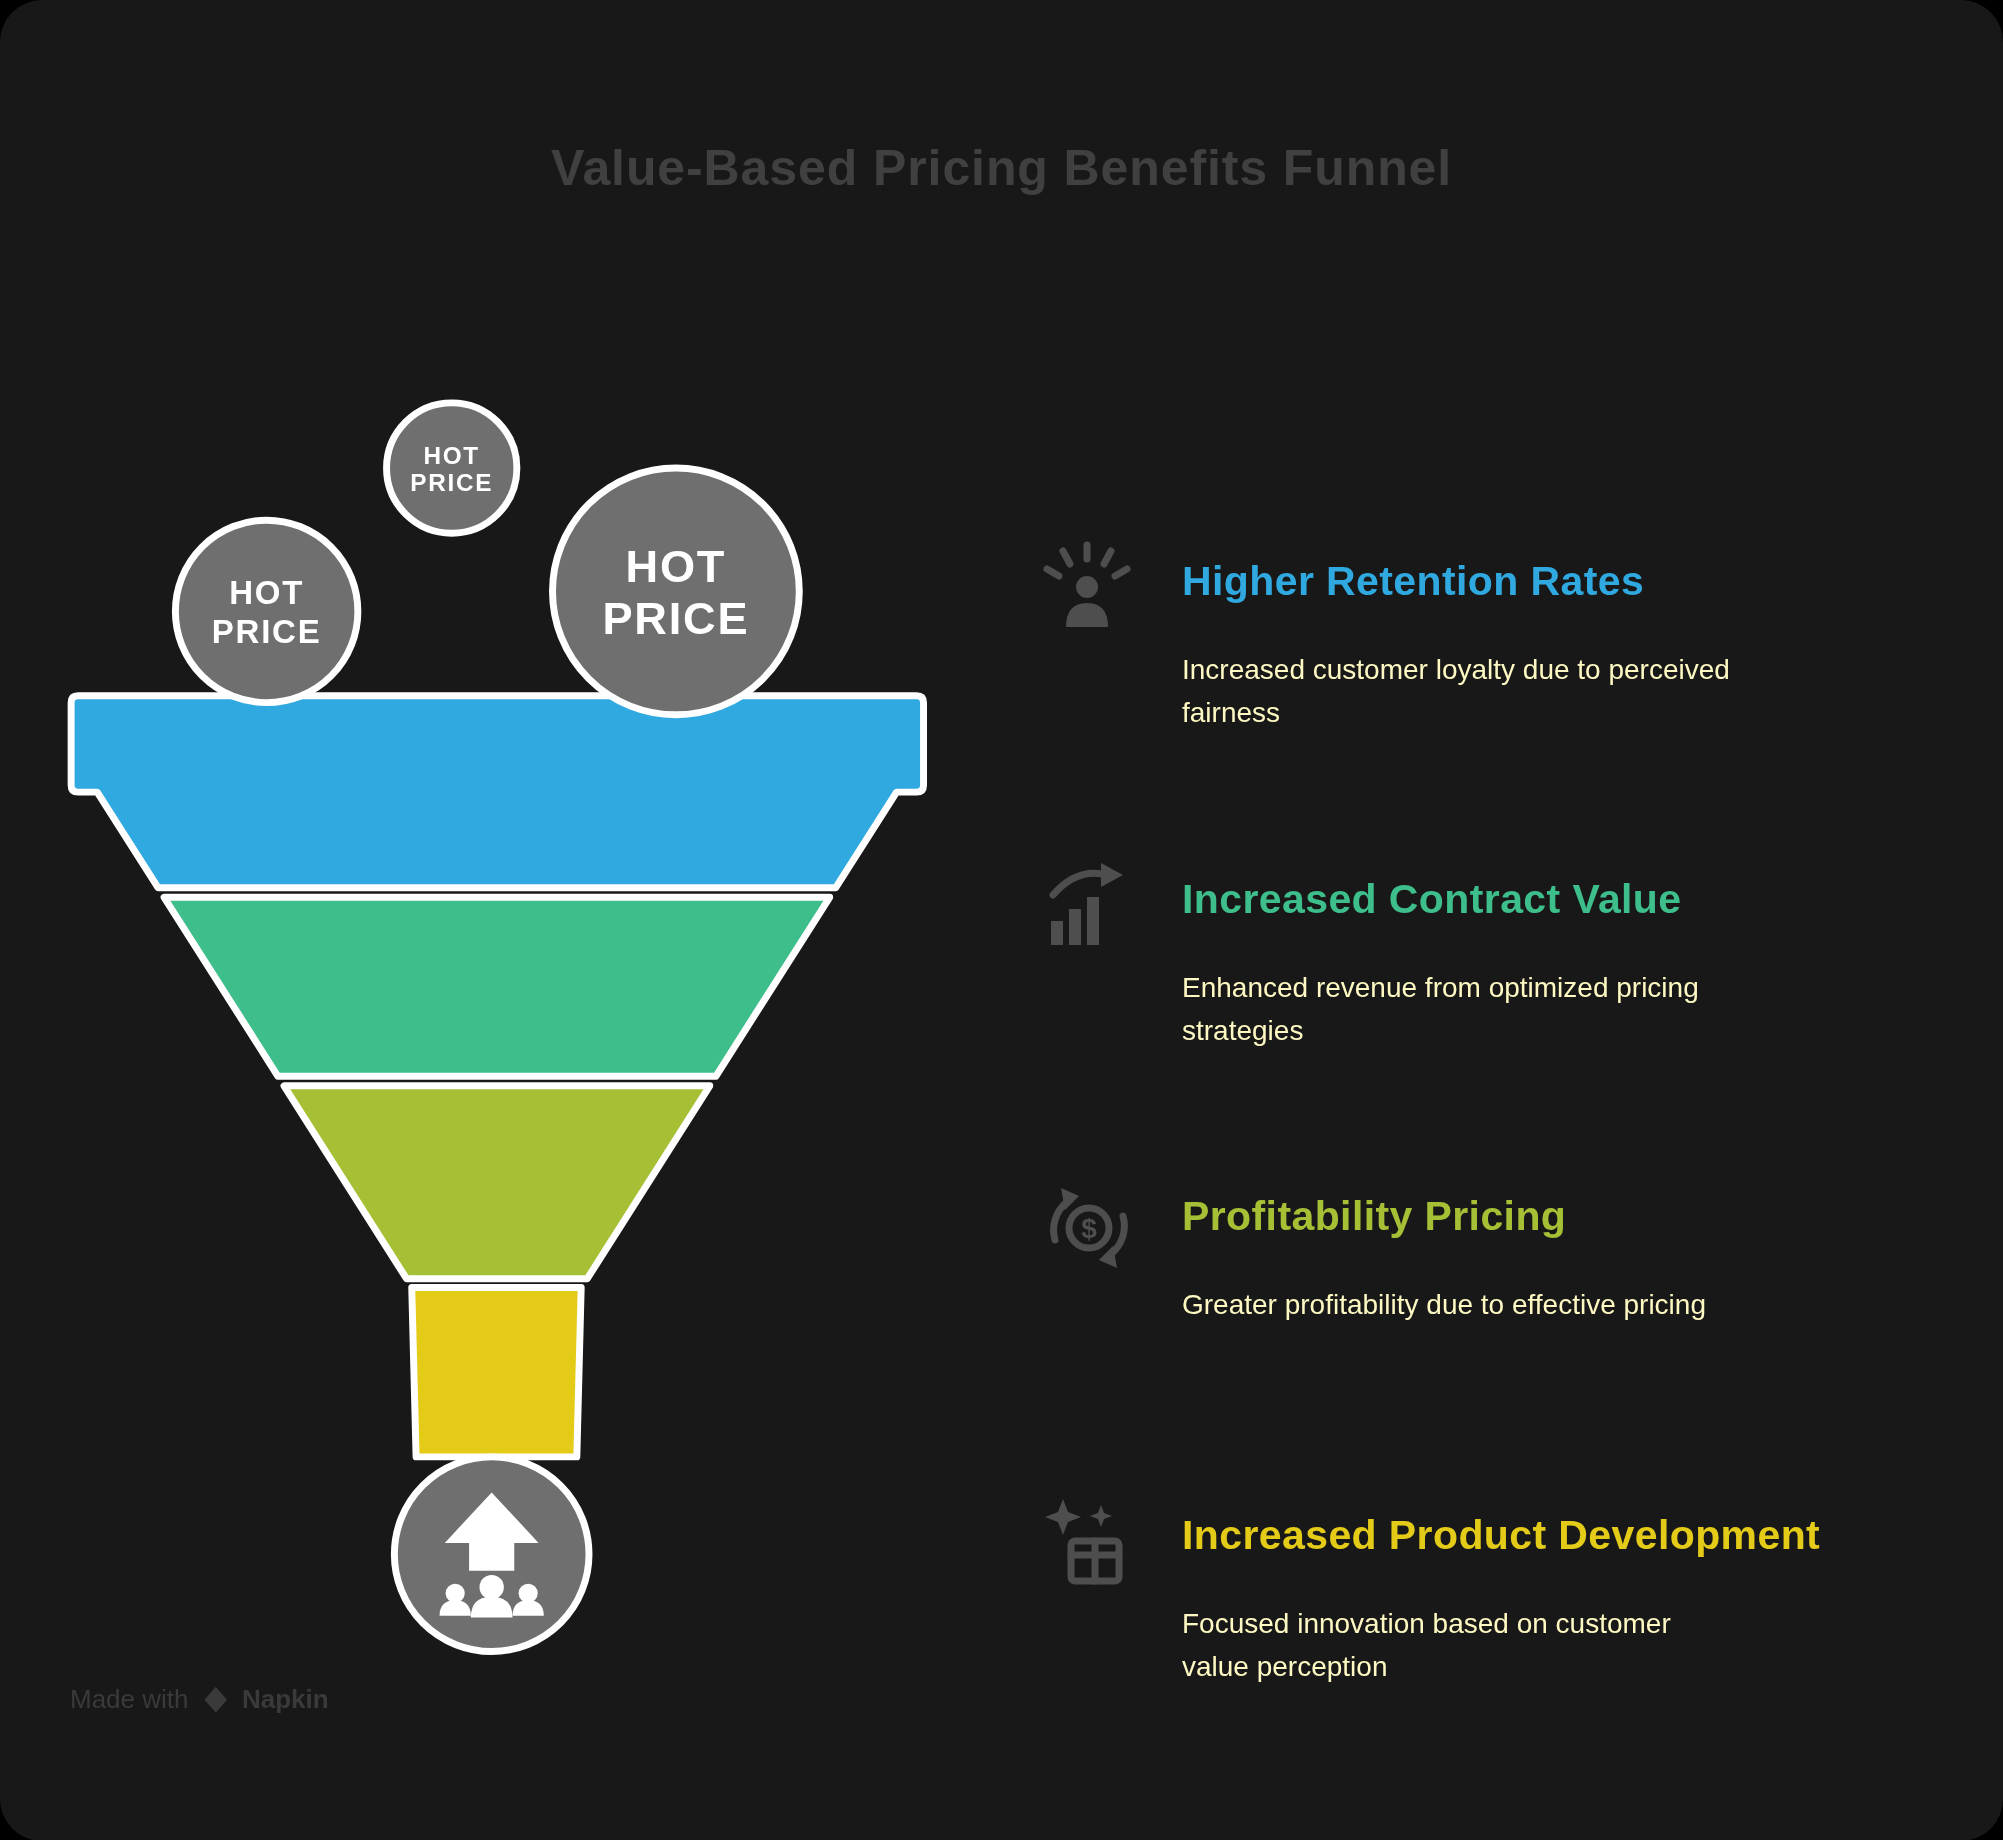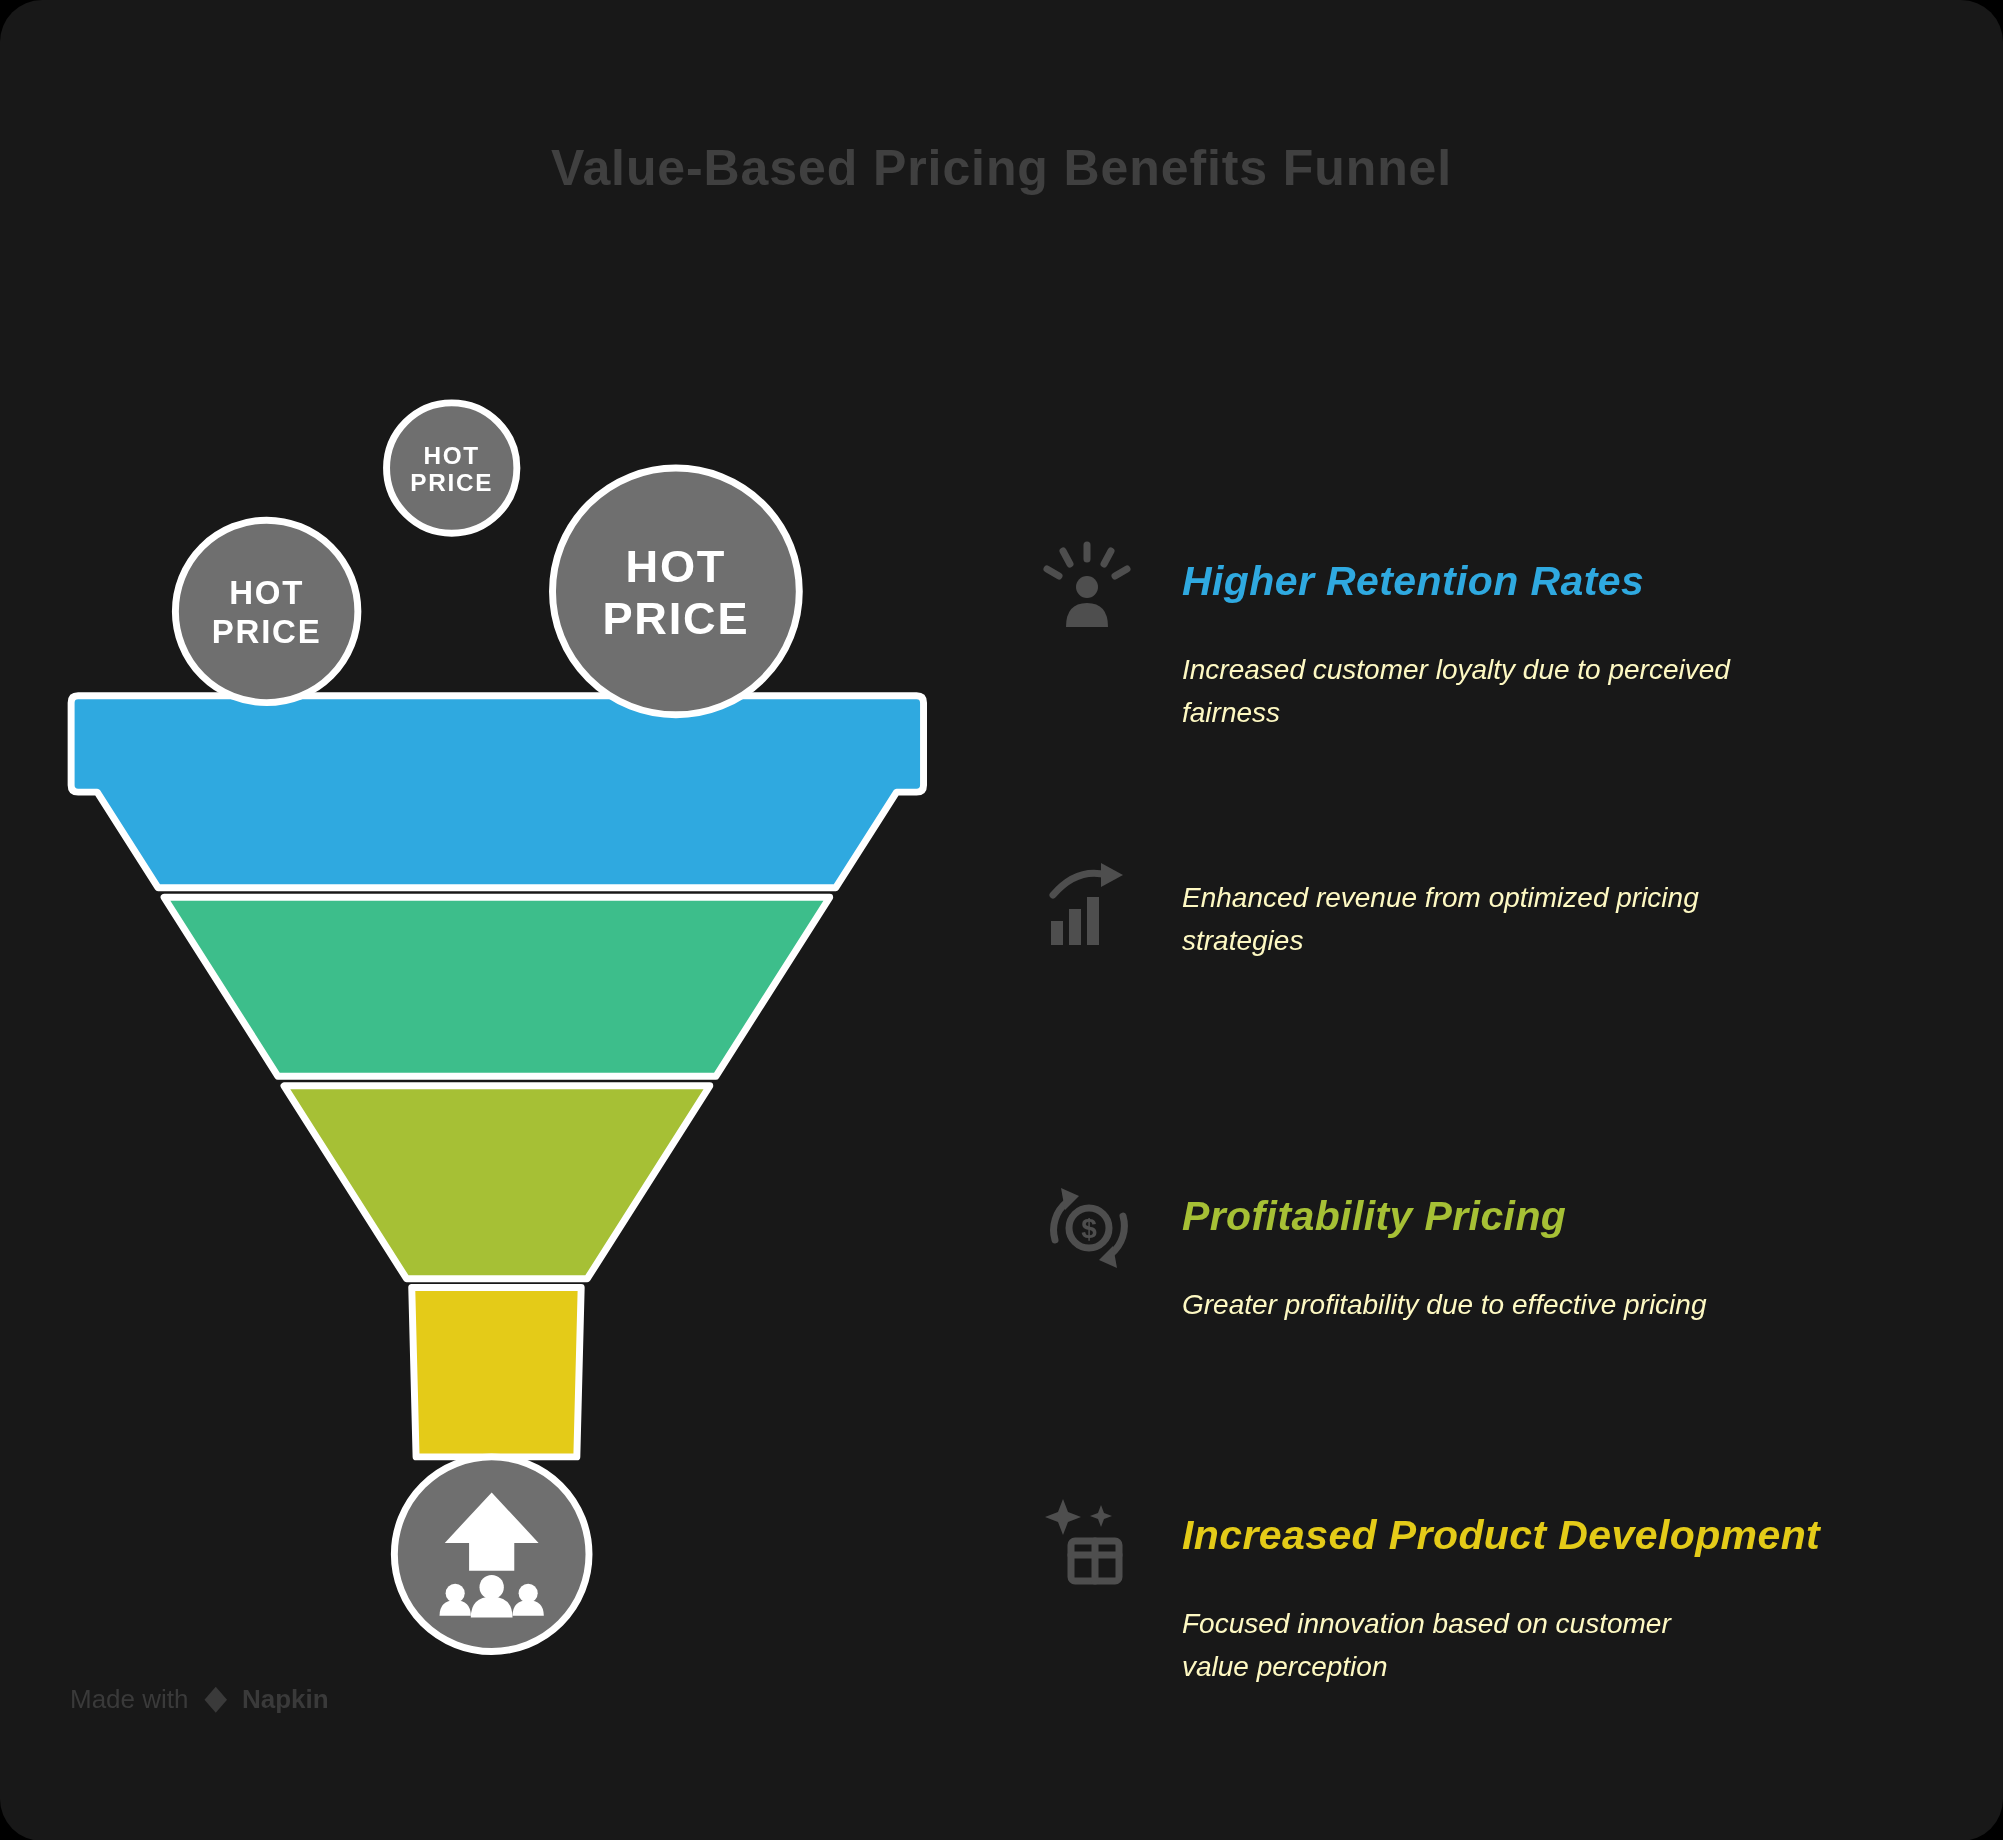--- a/index.html
+++ b/index.html
@@ -17,21 +17,21 @@
   .funnel-svg{position:absolute;left:52px;top:382px;width:895px;height:1286px;}
   .seg{stroke:#FFFFFF;stroke-width:8;stroke-linejoin:round;}
   .ball{stroke:#FFFFFF;stroke-width:8;}
   .ball-label{fill:#FFFFFF;font-weight:bold;text-anchor:middle;letter-spacing:2px;
     font-family:"Liberation Sans",sans-serif;}
   .outlet-glyph{fill:#FFFFFF;}
   .benefit{position:absolute;left:1030px;width:930px;}
   .b-icon{position:absolute;left:7px;top:5.2px;width:100px;height:100px;}
   .icon-g{stroke:#4E4E4E;stroke-width:7;fill:none;stroke-linecap:round;stroke-linejoin:round;}
   .icon-fill{fill:#4E4E4E;stroke:none;}
-  .b-text{margin-left:152px;padding-top:24px;font-style:italic;}
+  .b-text{margin-left:152px;padding-top:24px;}
   .b-heading{margin:0 0 43px 0;font-size:41px;font-weight:bold;letter-spacing:0.4px;}
   .b-desc{margin:0;font-size:28px;line-height:1.55;color:#fef9c3;white-space:pre-line;max-width:713px;}
   .watermark{
     position:absolute;left:70px;top:1684px;display:flex;align-items:center;gap:12px;
     color:#3A3A3A;font-size:26px;
   }
   .wm-brand{font-weight:bold;text-align:center;}
   .wm-logo{width:29.5px;height:29.5px;}
 </style>
 </head>
@@ -103,20 +103,21 @@
 
   <div class="benefit" style="top:852px;">
     <svg class="b-icon" viewBox="0 0 100 100">
       <rect class="icon-fill" x="14" y="64" width="12" height="24"></rect>
       <rect class="icon-fill" x="32" y="52" width="12" height="36"></rect>
       <rect class="icon-fill" x="50" y="40" width="12" height="48"></rect>
       <path class="icon-g" d="M16,38 Q40,10 70,18"></path>
       <path class="icon-fill" d="M64,6 L86,18 L64,30 Z"></path>
     </svg>
     <div class="b-text">
+      <h2 class="b-heading" style="color: rgb(61, 190, 139);">Increased Contract Value</h2>
       <p class="b-desc">Enhanced revenue from optimized pricing
 strategies</p>
     </div>
   </div>
 
   <div class="benefit" style="top:1169px;">
     <svg class="b-icon" viewBox="0 0 100 100">
       <circle class="icon-g" cx="52" cy="54" r="20"></circle>
       <text class="icon-fill" x="52" y="64" font-size="28" font-weight="bold" text-anchor="middle" font-family="Liberation Sans, sans-serif">$</text>
       <path class="icon-g" d="M18,66 A36,36 0 0 1 30,28"></path>

